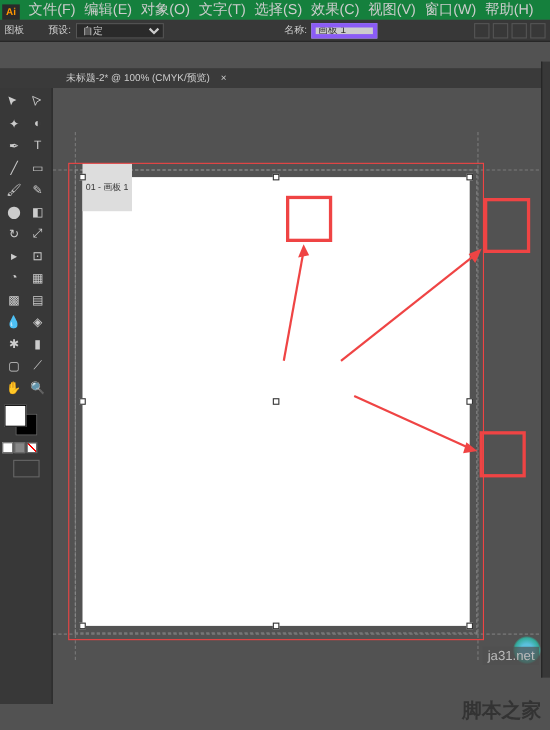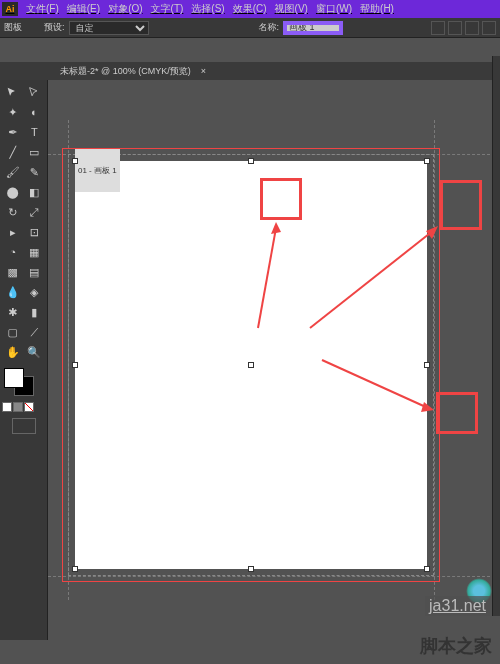--- a/index.html
+++ b/index.html
@@ -1,20 +1,20 @@
 <!DOCTYPE html>
 <html><head>
   <meta charset="utf-8">
   <style>
     * { margin: 0; padding: 0; box-sizing: border-box; }
     body { width: 500px; height: 664px; background: #525252; font-family: sans-serif; overflow: hidden; position: relative; }
     
-    .menubar { height: 18px; background: #6d28d9; display: flex; align-items: center; padding-left: 2px; text-decoration: underline; }
+    .menubar { height: 18px; background: #15803d; display: flex; align-items: flex-end; padding-left: 2px; }
     .ai-logo { width: 16px; height: 14px; background: #2a2a2a; color: #ff9800; font-size: 9px; font-weight: bold; display: flex; align-items: center; justify-content: center; margin-right: 4px; }
-    .menu-item { color: #ccc; font-size: 10px; padding: 0 4px; cursor: pointer; }
+    .menu-item { color: #ccc; font-size: 13px; padding: 0 4px; cursor: pointer; }
     
     .controlbar { height: 20px; background: #383838; display: flex; align-items: center; padding: 0 4px; border-bottom: 1px solid #222; }
     .ctrl-label { color: #ccc; font-size: 9px; margin-right: 4px; }
     .ctrl-select { background: #2a2a2a; color: #ccc; font-size: 9px; height: 14px; border: 1px solid #555; padding: 0 2px; }
     .ctrl-input { background: #ccc; color: #333; font-size: 9px; height: 14px; border: 4px solid #8b5cf6; padding: 0 2px; width: 60px; }
     .ctrl-icons { margin-left: auto; display: flex; gap: 3px; }
     .ctrl-icon { width: 14px; height: 14px; border: 1px solid #555; }
     
     .tabbar { height: 18px; background: #3a3a3a; display: flex; align-items: center; padding-left: 54px; margin-top: 24px; }
     .doc-tab { color: #ccc; font-size: 9px; padding: 0 6px; }
@@ -49,21 +49,21 @@
     .rb3 { left: 388px; top: 312px; width: 42px; height: 42px; }
     
     .annotation-text { position: absolute; left: 125px; top: 256px; color: #ef4444; font-size: 14px; white-space: nowrap; }
     
     .arrow-line { stroke: #ef4444; stroke-width: 2; fill: none; }
     .arrow-head { fill: #ef4444; }
     
     .watermark1 { position: absolute; right: 8px; bottom: 60px; display: flex; align-items: center; gap: 4px; }
     .wm-icon { width: 26px; height: 26px; background: radial-gradient(circle at center, #5bc0de 30%, #3a9 60%, transparent 70%); border-radius: 50%; }
     .wm-text { color: #fff; font-size: 16px; font-weight: bold; text-shadow: 1px 1px 2px #000; }
-    .watermark2 { position: absolute; right: 10px; bottom: 48px; color: #bbb; font-size: 16px; background: rgba(80,80,80,0.7); padding: 1px 4px; text-decoration: underline; }
+    .watermark2 { position: absolute; right: 10px; bottom: 60px; color: #bbb; font-size: 12px; background: rgba(80,80,80,0.7); padding: 1px 4px; }
     .watermark3 { position: absolute; right: 8px; bottom: 6px; color: #333; font-size: 18px; font-weight: bold; }
     
     .right-edge { position: absolute; right: 0; top: 56px; width: 8px; height: 560px; background: #383838; border-left: 1px solid #222; }
   </style>
 </head>
 <body>
 
 <div class="menubar">
   <div class="ai-logo">Ai</div>
   <span class="menu-item">文件(F)</span>

